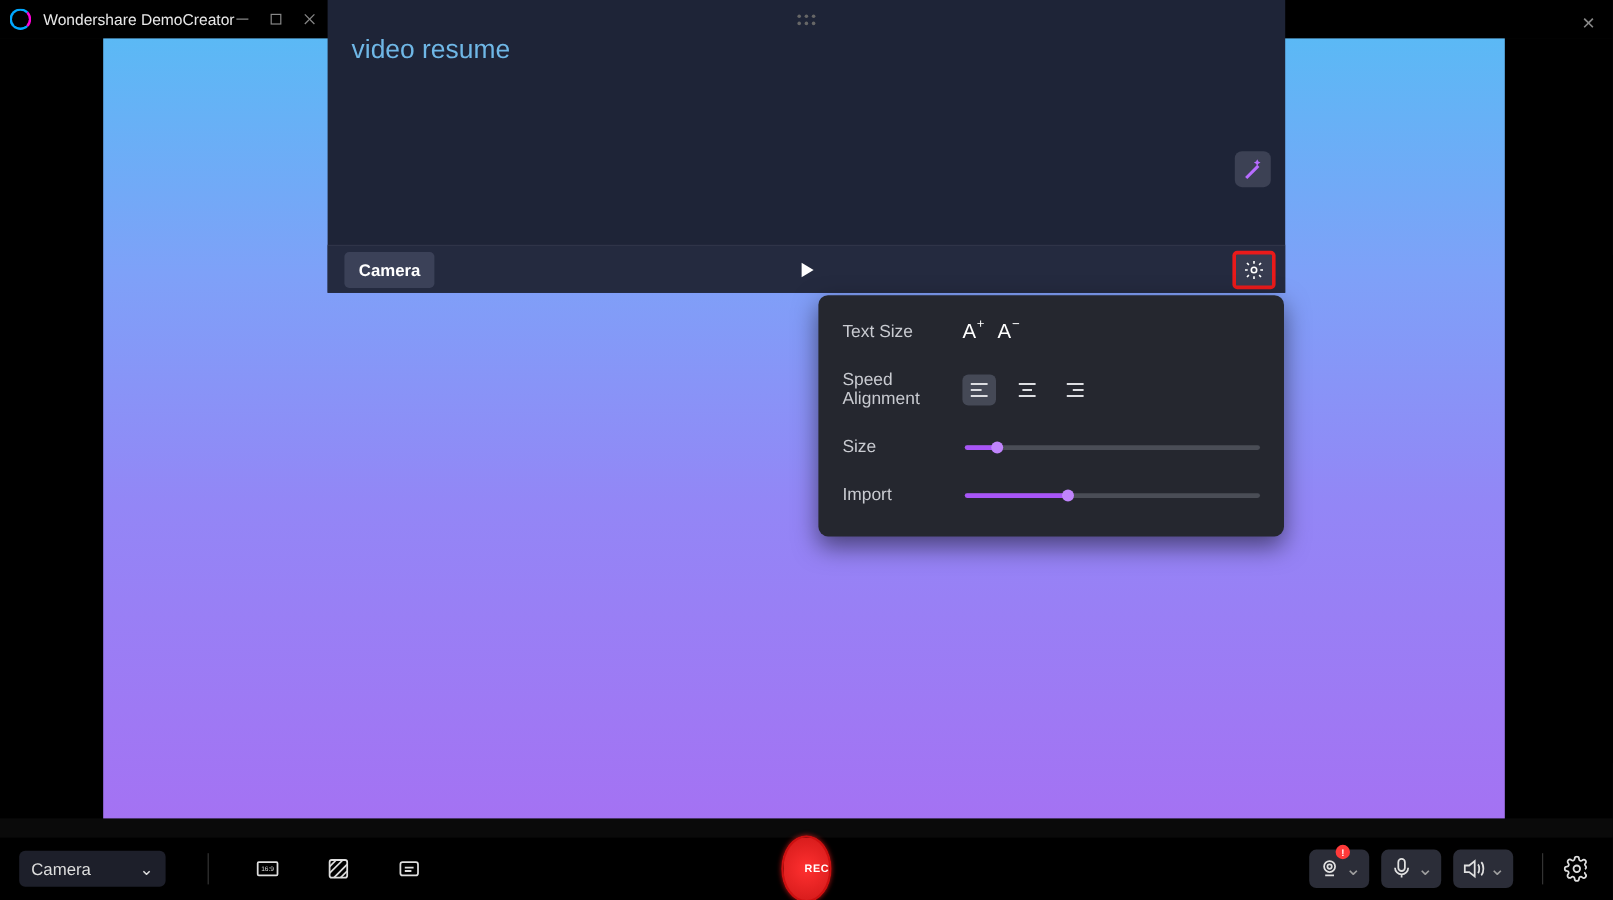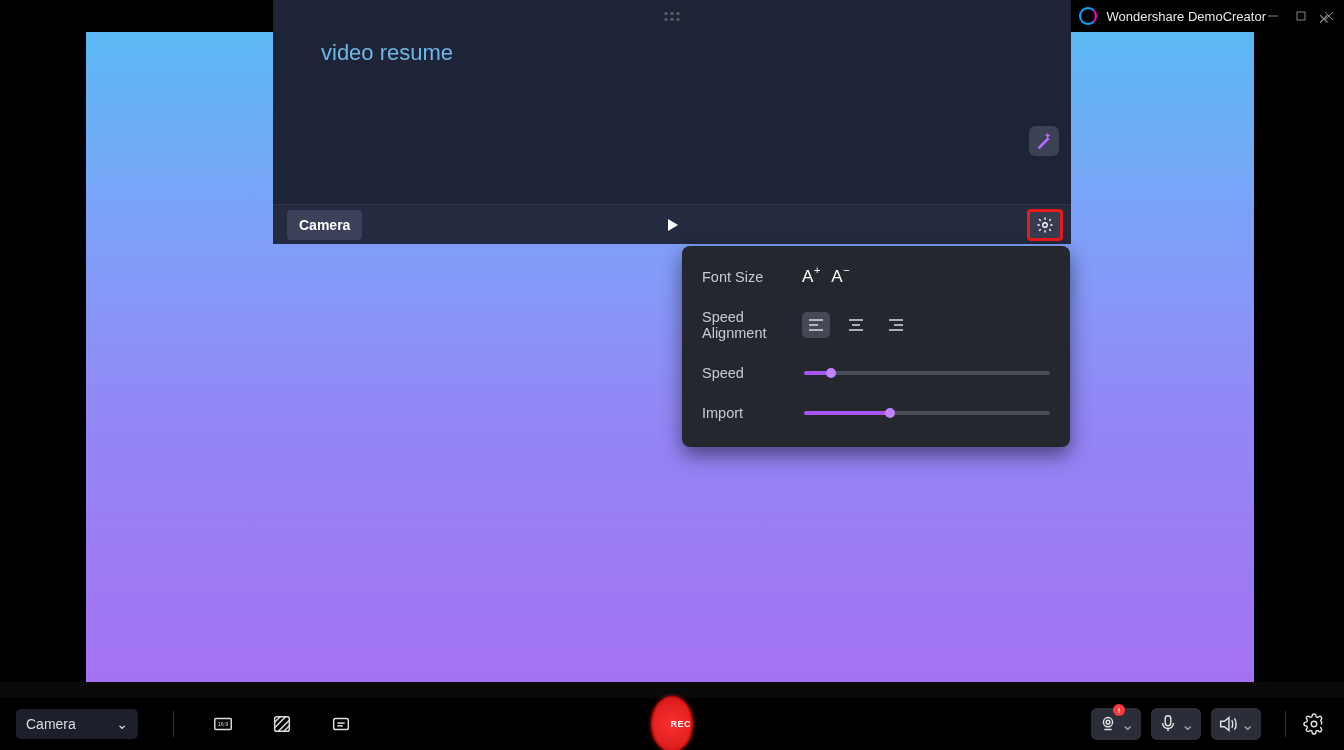--- a/index.html
+++ b/index.html
@@ -1,30 +1,30 @@
 <!DOCTYPE html>
 <html><head>
 <meta charset="utf-8">
 <style>
 * { margin: 0; padding: 0; box-sizing: border-box; font-family: -apple-system, BlinkMacSystemFont, "Segoe UI", sans-serif; }
 body { width: 1344px; height: 750px; background: #0a0a0a; overflow: hidden; position: relative; }
 
-.titlebar { height: 32px; background: #000; display: flex; align-items: center; justify-content: flex-end; padding: 1px 8px; }
+.titlebar { height: 32px; background: #000; display: flex; align-items: center; justify-content: flex-start; padding: 1px 8px; }
 .titlebar-left { display: flex; align-items: center; gap: 10px; }
 .app-logo { width: 18px; height: 18px; border-radius: 50%; position: relative; }
 .app-logo::before { content:""; position:absolute; width:14px; height:14px; border:2px solid #00a8ff; border-right-color:#ff00d9; border-radius:50%; top:0; left:0; }
 .app-title { color: #e8e8e8; font-size: 13px; }
 .titlebar-right { display: flex; align-items: center; gap: 14px; }
 .window-btn { width: 14px; height: 14px; display:flex; align-items: center; justify-content: center; color:#888; cursor:pointer; }
 .window-btn svg { width: 12px; height: 12px; }
 
 .canvas-area { position: absolute; left: 86px; top: 32px; width: 1168px; height: 650px; background: linear-gradient(180deg, #5bb9f5 0%, #7ea1f8 30%, #9386f6 60%, #a472f3 100%); }
 
 .panel-top { position:absolute; left:273px; top:0; width:798px; height:244px; background:#1e2437; display:flex; flex-direction:column; }
-.text-preview-area { flex:1; padding: 28px 48px; position: relative; margin-top: 12px; }
+.text-preview-area { flex:1; padding: 28px 20px; position: relative; }
 .text-content { color:#6fb7e6; font-size: 22px; font-weight: 400; }
 .ai-btn { position:absolute; right: 12px; bottom: 48px; width:30px; height:30px; background:#3c4154; border-radius:6px; display:flex; align-items:center; justify-content:center; cursor:pointer; }
 .ai-btn svg { width:22px; height:22px; }
 .controls-bar { height: 40px; background:#242a3f; border-top:1px solid rgba(255,255,255,0.05); display:flex; align-items:center; padding: 0 14px; position:relative;}
 .import-btn { background:#3b4158; color:#fff; padding:7px 12px; border-radius:4px; font-size:14px; font-weight:600; cursor:pointer; }
 .play-btn { position:absolute; left:50%; transform: translateX(-50%); cursor:pointer; color:#fff; }
 .play-btn svg { width:16px; height:16px; display:block; }
 .settings-btn-highlight { position:absolute; right:8px; top:4px; width:36px; height:32px; border:3px solid #ea1a1a; border-radius:4px; display:flex; align-items:center; justify-content:center; cursor:pointer; background: rgba(60,65,85,0.8); }
 .settings-btn-highlight svg { width:18px; height:18px; stroke:#fff; fill:none; }
 
@@ -128,21 +128,21 @@
       <svg viewBox="0 0 24 24" stroke-width="1.8">
           <circle cx="12" cy="12" r="3"></circle>
           <path d="M12 2v3M12 19v3M4.2 4.2l2.1 2.1M17.7 17.7l2.1 2.1M2 12h3M19 12h3M4.2 19.8l2.1-2.1M17.7 6.3l2.1-2.1"></path>
         </svg>
     </div>
   </div>
 </div>
 
 <div class="popover">
   <div class="pop-row">
-    <div class="pop-label">Font Size</div>
+    <div class="pop-label">Text Size</div>
     <div class="font-btns">
       <div class="font-btn">A<sup>+</sup></div>
       <div class="font-btn">A<sup>−</sup></div>
     </div>
   </div>
   <div class="pop-row">
     <div class="pop-label">Speed Alignment</div>
     <div class="align-btns">
       <div class="align-btn active">
         <svg viewBox="0 0 16 14" stroke="#dcdde1" stroke-width="1.5">
@@ -161,21 +161,21 @@
       <div class="align-btn">
         <svg viewBox="0 0 16 14" stroke="#dcdde1" stroke-width="1.5">
             <line x1="1" y1="2" x2="15" y2="2"></line>
             <line x1="6" y1="7" x2="15" y2="7"></line>
             <line x1="1" y1="12" x2="15" y2="12"></line>
           </svg>
       </div>
     </div>
   </div>
   <div class="pop-row">
-    <div class="pop-label">Speed</div>
+    <div class="pop-label">Size</div>
     <div class="slider-wrap">
       <div class="slider-fill" style="width:11%"></div>
       <div class="slider-thumb" style="left:11%"></div>
     </div>
   </div>
   <div class="pop-row">
     <div class="pop-label">Import</div>
     <div class="slider-wrap">
       <div class="slider-fill" style="width:35%"></div>
       <div class="slider-thumb" style="left:35%"></div>

